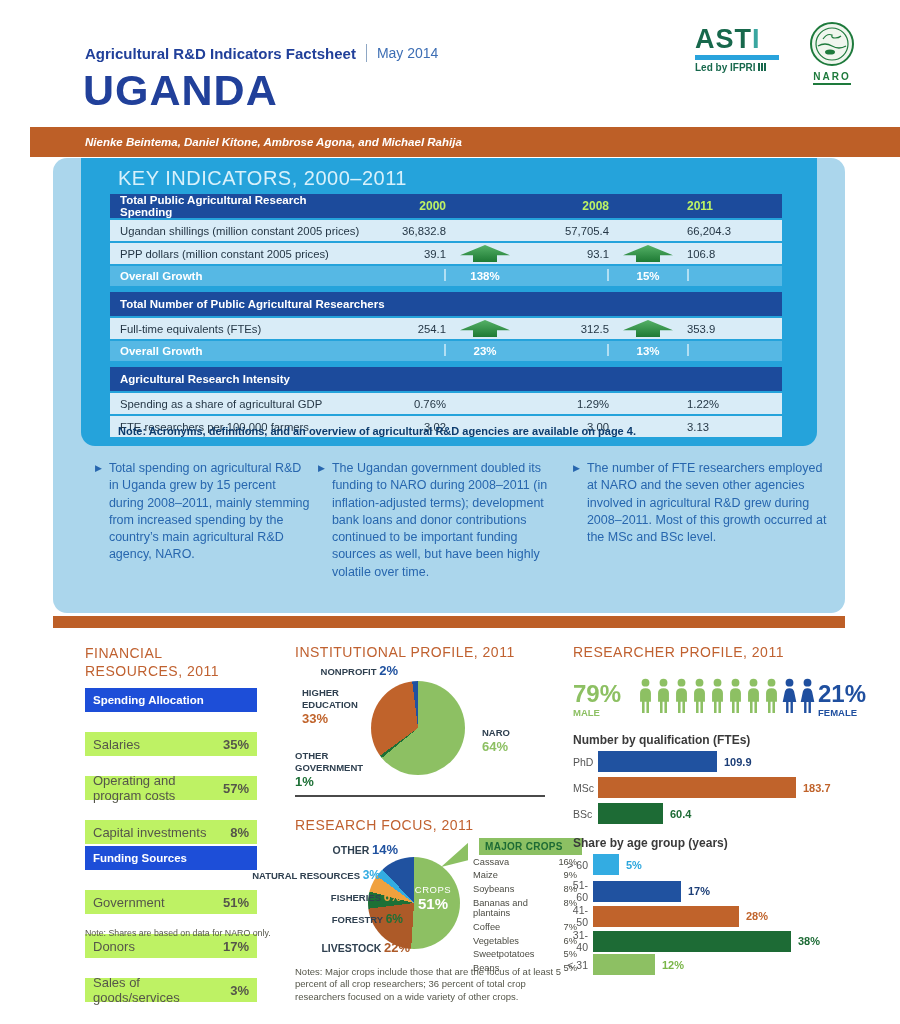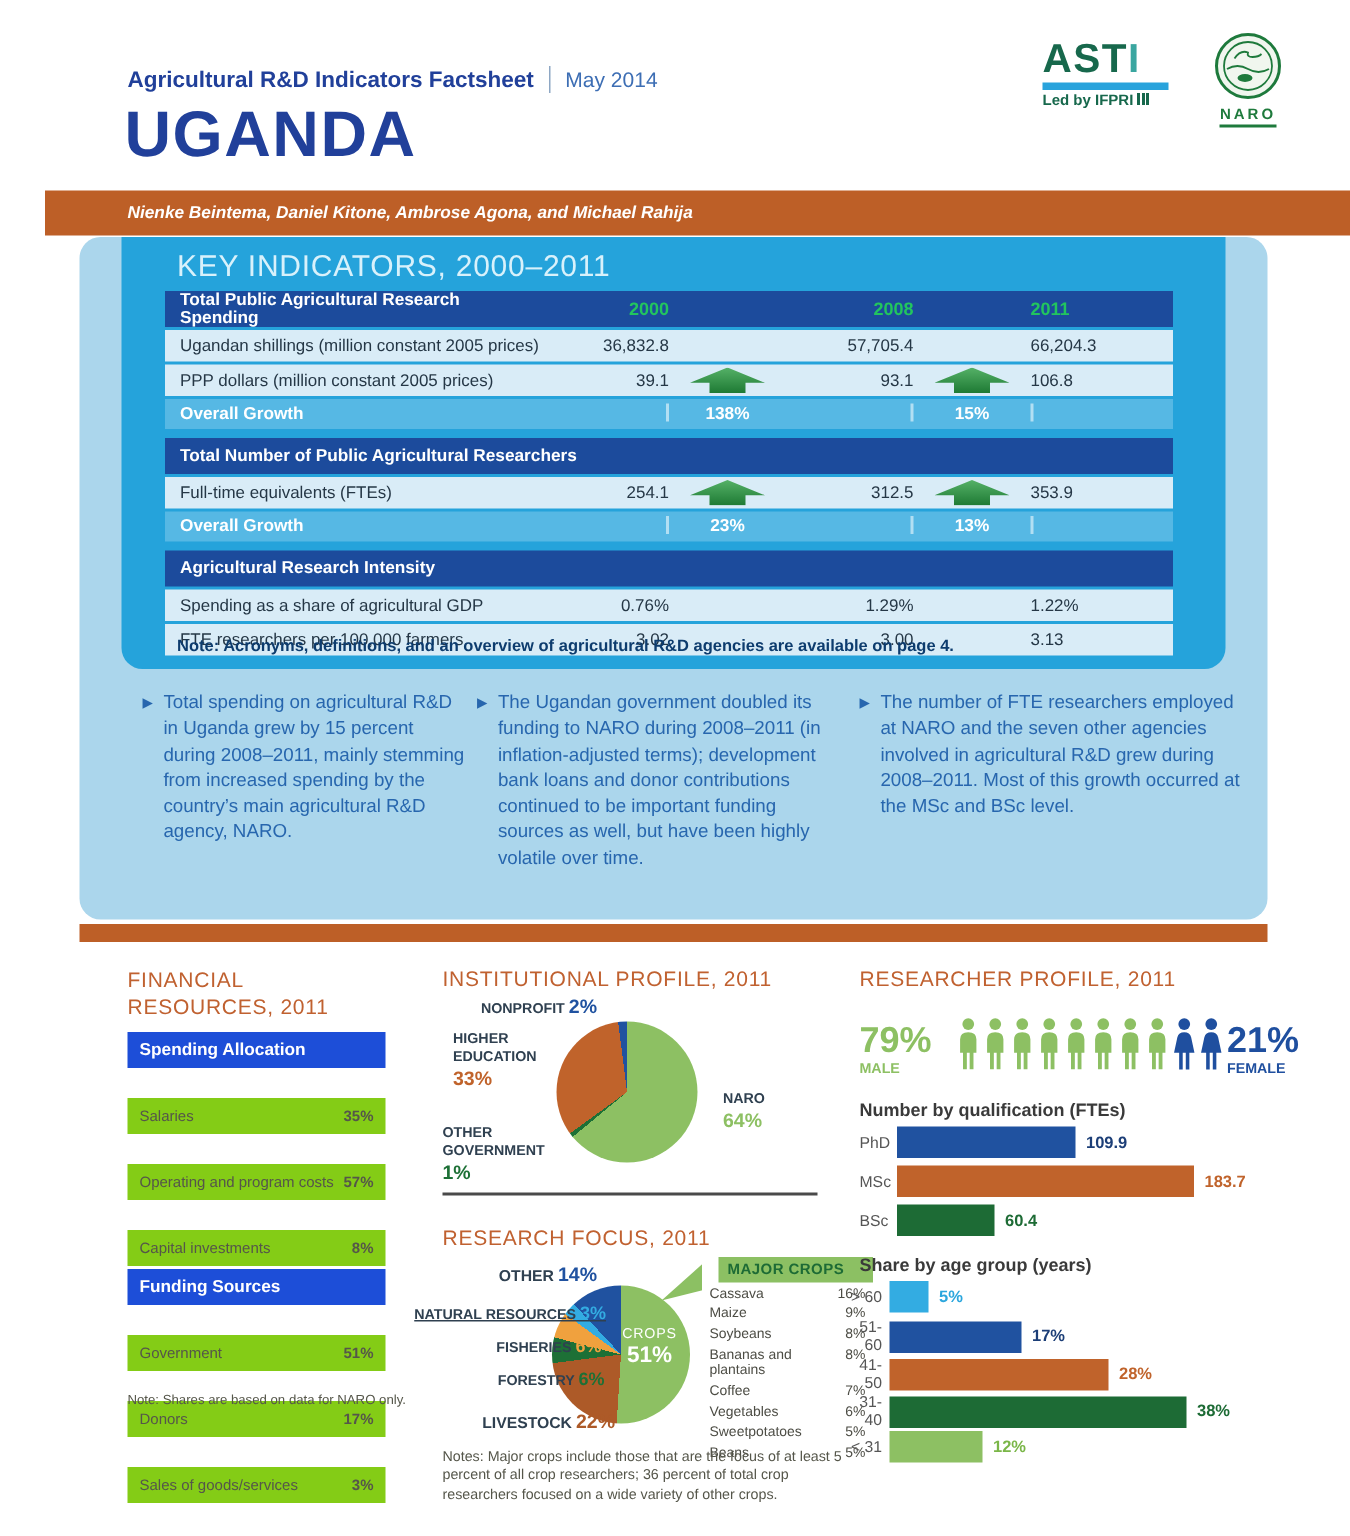--- a/index.html
+++ b/index.html
@@ -39,39 +39,39 @@
   .ki-table { position:absolute; left:110px; top:194px; width:672px; }
   .ki-row { display:flex; align-items:center; margin-bottom:2px; font-size:11.3px; }
   .ki-sechead { height:24px; background:#1c4b9c; color:#fff; font-weight:bold; font-size:11.5px; }
   .ki-data { height:21px; background:#d9ecf7; color:#253746; }
   .ki-growth { height:20px; background:#56b8e4; color:#fff; font-weight:bold; font-size:11.5px; }
   .ki-gap-row { height:4px; }
   .ki-label { flex:1; padding-left:10px; }
   .ki-col { width:85px; text-align:right; }
   .ki-zone { width:78px; display:flex; align-items:center; justify-content:center; }
   .ki-last { width:95px; text-align:left; padding-right:10px; }
-  .ki-year { font-weight:bold; font-size:12px; color:#22c55e; }
+  .ki-year { font-weight:bold; font-size:12px; color:#bef264; }
   .pipe { display:inline-block; width:2px; height:12px; background:rgba(255,255,255,.55); }
   .up-arrow { width:50px; height:17px; background:linear-gradient(180deg,#55b167 0%,#1e7a34 100%);
     clip-path:polygon(50% 0%, 100% 60%, 74% 60%, 74% 100%, 26% 100%, 26% 60%, 0% 60%); }
   .ki-note { position:absolute; left:118px; top:425px; font-size:11px; font-weight:bold; color:#0d3c6e; }
 
   
   .bullet { position:absolute; display:flex; gap:7px; color:#2766ae; font-size:12.5px; line-height:1.38; }
   .bullet .tri { color:#2766ae; font-size:9px; line-height:1; margin-top:4px; }
   .orange-bar-bottom { position:absolute; left:53px; top:616px; width:792px; height:12px; background:#bd5f27; }
 
   
   .sec-title { position:absolute; color:#c06130; font-size:14px; letter-spacing:.5px; line-height:1.25; }
 
   
   .fin-table { position:absolute; left:85px; top:688px; width:172px; }
   .fin-row { display:flex; align-items:center; justify-content:space-between; height:24px; margin-bottom:2px; padding:0 8px; }
   .fin-head { background:#1d4ed8; color:#fff; font-weight:bold; font-size:11.5px; }
-  .fin-data { background:#84cc16; color:#55564a; font-size:10px;margin-top:20px; }
+  .fin-data { background:#bef264; color:#55564a; font-size:13px;margin-top:20px; }
   .fin-data .fin-val { font-weight:bold; }
   .fin-note { position:absolute; left:85px; top:928px; font-size:8.8px; color:#55564a; }
 
   
   .pie { position:absolute; border-radius:50%; }
   .pie-label { position:absolute; font-size:9.5px; color:#2f4050; font-weight:bold; line-height:1.25; }
   .pie-label .pct { font-size:13px; }
   .sep-line { position:absolute; left:295px; top:795px; width:250px; height:2px; background:#4a4a4a; }
 
   .crops-center { position:absolute; left:405px; top:884px; width:56px; text-align:center; color:#fff; }
@@ -308,21 +308,21 @@
   <div class="sec-title" style="left:295px; top:817px;">RESEARCH FOCUS, 2011</div>
   <div class="pie" style="left: 368px; top: 857px; width: 92px; height: 92px; background: conic-gradient(rgb(141, 192, 99) 0deg, rgb(141, 192, 99) 183.6deg, rgb(173, 90, 40) 183.6deg, rgb(173, 90, 40) 262.8deg, rgb(29, 112, 54) 262.8deg, rgb(29, 112, 54) 284.4deg, rgb(240, 161, 62) 284.4deg, rgb(240, 161, 62) 306deg, rgb(51, 172, 226) 306deg, rgb(51, 172, 226) 316.8deg, rgb(32, 82, 160) 316.8deg, rgb(32, 82, 160) 367.2deg);"></div>
   <div class="crops-center">
     <div class="c1">CROPS</div>
     <div class="c2">51%</div>
   </div>
   <div class="pie-label" style="right:502px; top:842px; text-align:right;">
     <span style="font-size:10.5px;">OTHER</span>
     <span class="pct" style="color:#2052a0;">14%</span>
   </div>
-  <div class="pie-label" style="right:496px; top:868px; text-align:center;text-decoration:underline;">
+  <div class="pie-label" style="right:520px; top:868px; text-align:center;">
     <span>NATURAL RESOURCES</span>
     <span class="pct" style="color:#33ace2; font-size:12px;">3%</span>
   </div>
   <div class="pie-label" style="right:499px; top:890px; text-align:right;">
     <span>FISHERIES</span>
     <span class="pct" style="color:#f0a13e; font-size:12px;">6%</span>
   </div>
   <div class="pie-label" style="right:497px; top:912px; text-align:right;">
     <span>FORESTRY</span>
     <span class="pct" style="color:#1d7036; font-size:12px;">6%</span>

